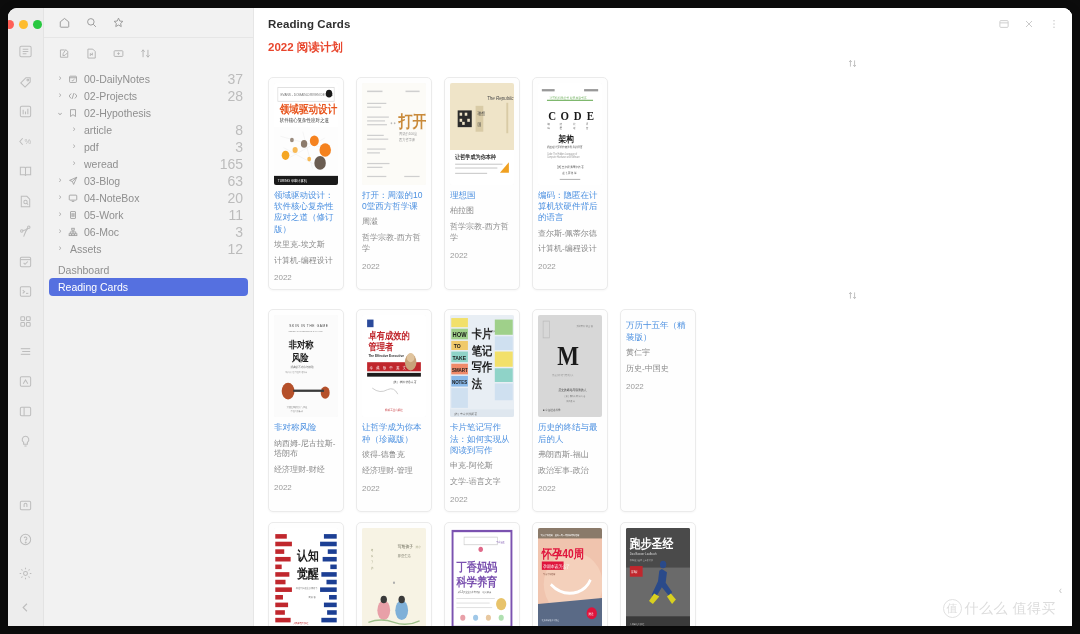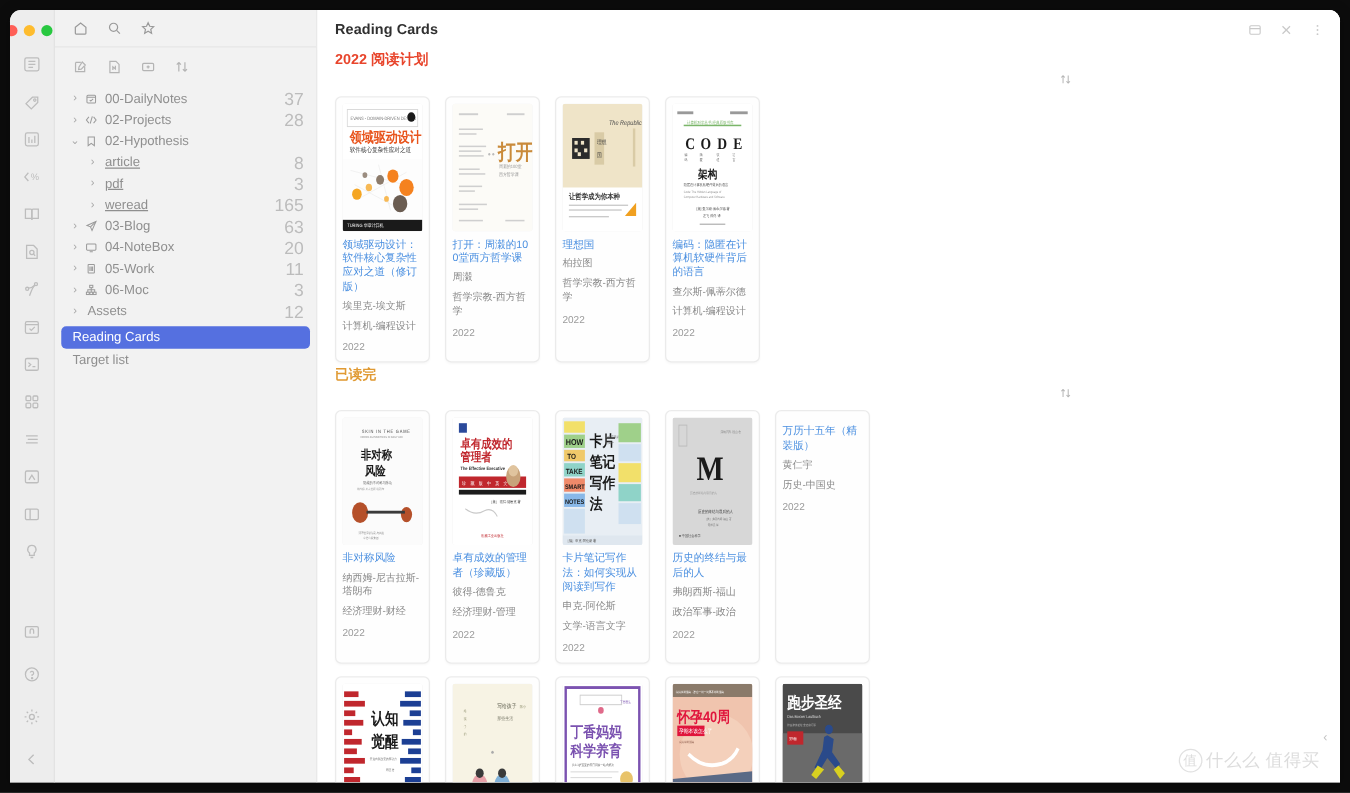--- a/index.html
+++ b/index.html
@@ -86,21 +86,21 @@
     font-size: 9px; color: #a8a8a8; line-height: 1;
   }
   .tree-row .ficon {
     width: 14px; flex: 0 0 14px; display: flex; align-items:center; justify-content:center;
     color: #9a9a9a;
   }
   .tree-row .ficon svg { width: 10px; height: 10px; display:block; }
   .tree-row .label { flex: 1 1 auto; padding-left: 4px; overflow: hidden; text-overflow: ellipsis; }
   .tree-row .count { color: #bcbcbc; font-size: 14px; padding-left: 6px; }
   .tree-row.child { padding-left: 24px; }
-  .tree-row.child .label { padding-left: 4px; text-decoration: underline; }
+  .tree-row.child .label { padding-left: 4px; }
   .tree-row.plain { padding-left: 14px; }
   .tree-row.plain .label { padding-left: 0; }
   .tree-row.selected {
     background: #5570E0;
     color: #ffffff;
     border-radius: 4px;
     margin: 0 5px;
     padding-left: 9px;
     height: 18px;
   }
@@ -499,25 +499,25 @@
             <span class="label">06-Moc</span>
             <span class="count">3</span>
           </div>
           <div class="tree-row">
             <span class="caret">›</span>
             <span class="label">Assets</span>
             <span class="count">12</span>
           </div>
         </div>
     <div class="tree" id="pages-root" style="margin-top:2px;">
+          <div class="tree-row plain">
+            <span class="label">Dashboard</span>
+          </div>
           <div class="tree-row plain selected">
             <span class="label">Reading Cards</span>
-          </div>
-          <div class="tree-row plain">
-            <span class="label">Target list</span>
           </div>
         </div>
   </div>
 
   <div class="main">
     <div class="main-header">
       <div class="main-title">Reading Cards</div>
       <div class="win-ctrls">
         <span class="wc">
               <svg viewBox="0 0 16 16" fill="none" stroke="currentColor" stroke-width="1.2">
@@ -683,21 +683,20 @@
                     <text x="38" y="119" font-size="4" fill="#555">左飞 薛佟 译</text>
                     <rect x="34" y="126" width="32" height="1.2" fill="#aaa"></rect>
                   </svg>
                 </div>
                 <div class="c-title">编码：隐匿在计算机软硬件背后的语言</div>
                 <div class="c-author">查尔斯-佩蒂尔德</div>
                 <div class="c-cat">计算机-编程设计</div>
                 <div class="c-year">2022</div>
               </div>
             </div>
-            <div class="h-sec read">已读完</div>
             <div class="sortbar">
               <span>
                 <svg viewBox="0 0 16 16" fill="none" stroke="currentColor" stroke-width="1.2">
                   <path d="M5 12.5V3.5M5 3.5 3 5.8M5 3.5 7 5.8"></path>
                   <path d="M11 3.5v9M11 12.5 9 10.2M11 12.5 13 10.2"></path>
                 </svg>
               </span>
             </div>
             <div class="grid">
               <div class="card">
@@ -733,21 +732,21 @@
                     <rect x="8" y="62" width="84" height="12" fill="#c0272d"></rect>
                     <text x="12" y="71" font-size="5" fill="#fff" letter-spacing="2">珍 藏 版 中 英 文</text>
                     <rect x="8" y="76" width="84" height="5" fill="#1c1c1c"></rect>
                     <ellipse cx="76" cy="62" rx="9" ry="11" fill="#c8a37a"></ellipse>
                     <ellipse cx="76" cy="56" rx="6" ry="6" fill="#e0c49e"></ellipse>
                     <text x="46" y="90" font-size="4" fill="#444">［美］ 彼得·德鲁克 著</text>
                     <path d="M16 96 q12 8 24 2 q10 -4 16 6" stroke="#c9c9c9" fill="none" stroke-width="1.3"></path>
                     <text x="36" y="126" font-size="4" fill="#c0272d">机械工业出版社</text>
                   </svg>
                 </div>
-                <div class="c-title">卓有成效的管理者（珍藏版）</div>
+                <div class="c-title">让哲学成为你本种（珍藏版）</div>
                 <div class="c-author">彼得-德鲁克</div>
                 <div class="c-cat">经济理财-管理</div>
                 <div class="c-year">2022</div>
               </div>
               <div class="card">
                 <div class="cover">
                   <svg viewBox="0 0 100 134" preserveAspectRatio="none">
                     <rect width="100" height="134" fill="#e8eef4"></rect>
                     <g>
                       <rect x="2" y="4" width="26" height="12" fill="#f2e06a"></rect>

